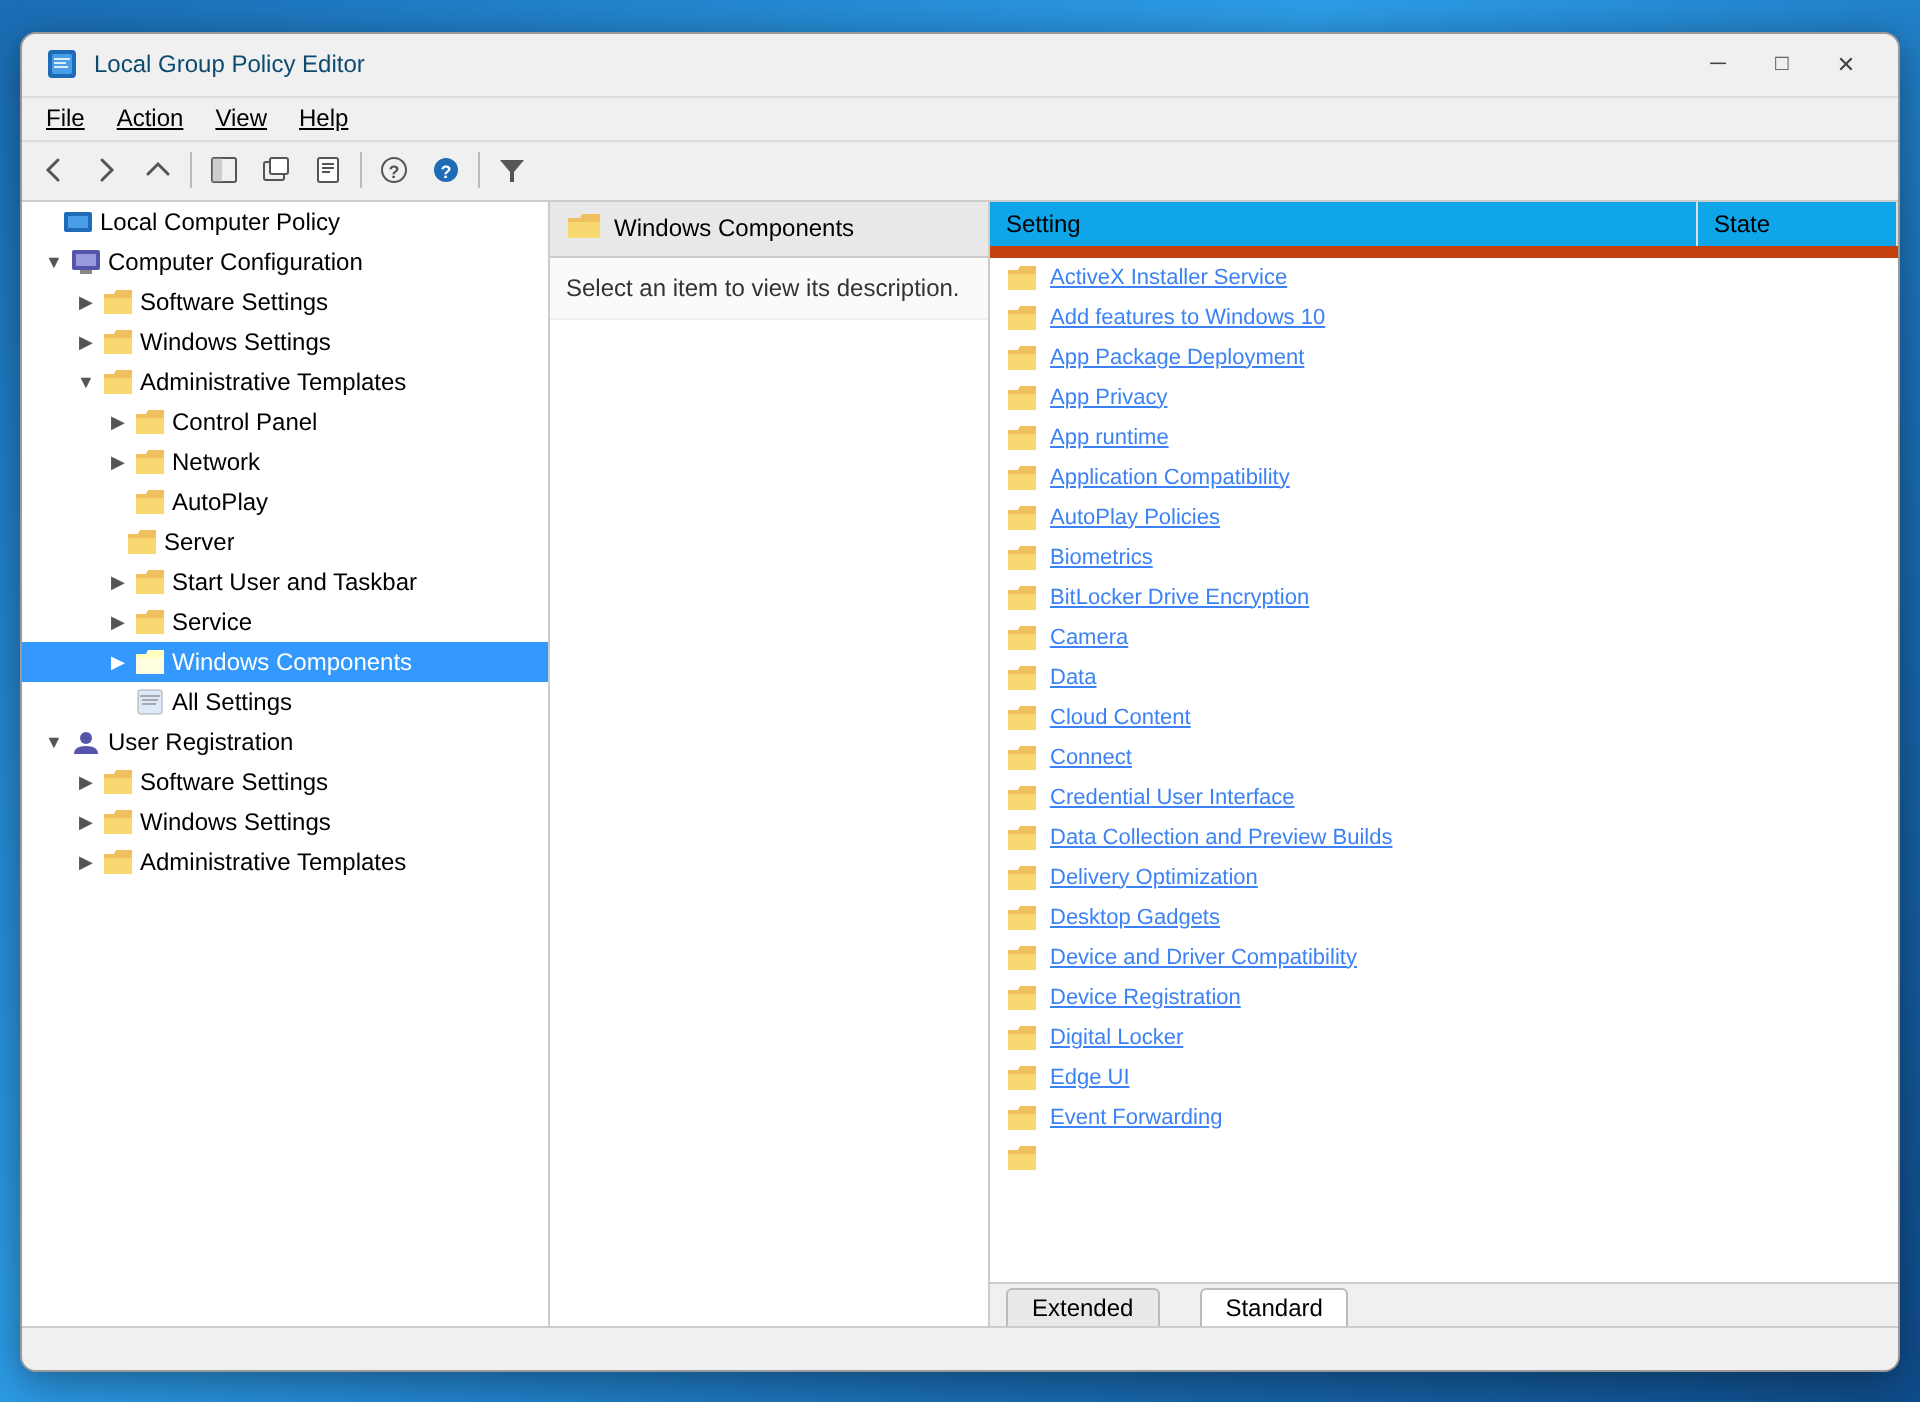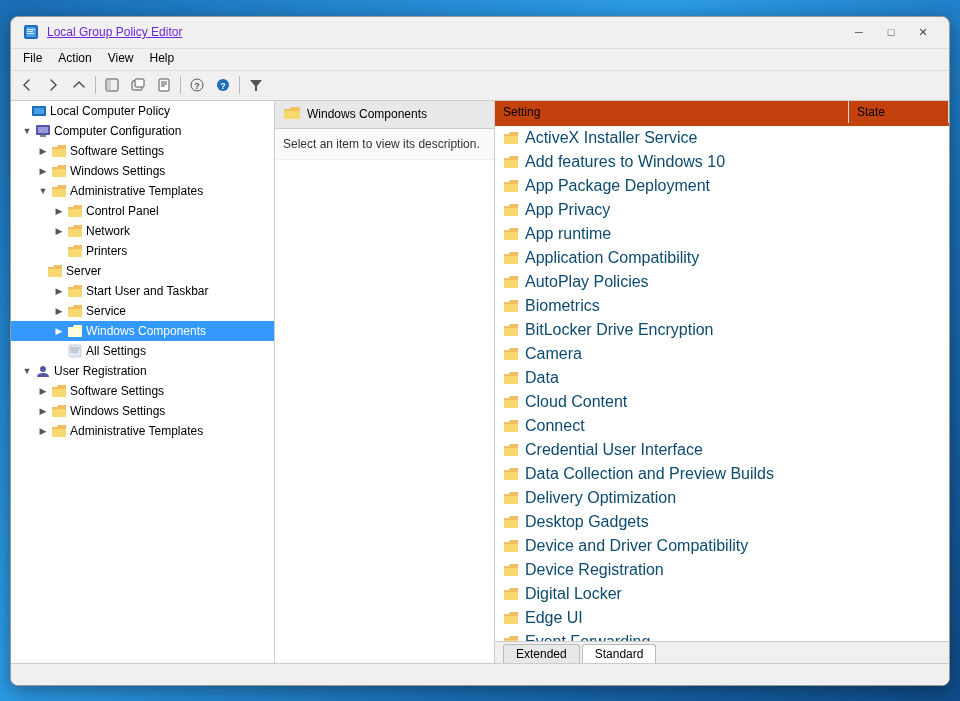--- a/index.html
+++ b/index.html
@@ -35,22 +35,21 @@
     }
     .title-bar-icon {
       width: 16px;
       height: 16px;
       margin-right: 8px;
       flex-shrink: 0;
     }
     .title-bar-text {
       flex: 1;
       font-size: 12px;
-      color: #6d28d9;
-      text-decoration: underline;
+      color: #0c4a6e;
     }
     .title-bar-controls {
       display: flex;
       gap: 4px;
     }
     .title-bar-btn {
       width: 28px;
       height: 20px;
       border: none;
       background: transparent;
@@ -59,23 +58,24 @@
       align-items: center;
       justify-content: center;
       font-size: 11px;
       color: #444;
       border-radius: 4px;
     }
     .menu-bar {
       background: #f0f0f0;
       height: 22px;
       display: flex;
-      align-items: flex-start;
+      align-items: center;
       padding: 0 4px;
       border-bottom: 1px solid #ddd;
+      text-decoration: underline;
     }
     .menu-item {
       padding: 2px 8px;
       font-size: 12px;
       cursor: pointer;
       border-radius: 3px;
     }
     .toolbar {
       background: #f0f0f0;
       height: 30px;
@@ -189,22 +189,22 @@
     
     .right-pane {
       flex: 1;
       background: #fff;
       display: flex;
       flex-direction: column;
       overflow: hidden;
     }
     .right-header {
       display: flex;
-      background: #c2410c;
-      border-bottom: 3px solid #c2410c;
+      background: #0ea5e9;
+      border-bottom: 6px solid #c2410c;
       padding: 0;
       justify-content: flex-end;
     }
     .column-header {
       padding: 4px 8px;
       font-size: 12px;
       font-weight: normal;
       border-right: 1px solid #ddd;
       cursor: pointer;
       user-select: none;
@@ -225,23 +225,24 @@
       cursor: pointer;
       border-bottom: none;
     }
     .list-item-icon {
       width: 16px;
       height: 14px;
       margin-right: 6px;
       flex-shrink: 0;
     }
     .list-item-name {
-      font-size: 16px;
-      color: #0c4a6e;
+      font-size: 11px;
+      color: #3b82f6;
       flex: 1;
+      text-decoration: underline;
     }
     .list-item-state {
       width: 100px;
       font-size: 12px;
       color: #333;
     }
     
     .tabs-bar {
       height: 22px;
       background: #f0f0f0;
@@ -250,21 +251,21 @@
       align-items: flex-end;
       padding-left: 8px;
     }
     .tab {
       padding: 2px 12px;
       font-size: 12px;
       cursor: pointer;
       border: 1px solid #bbb;
       border-bottom: none;
       background: #e8e8e8;
-      margin-right: 2px;
+      margin-right: 20px;
       border-radius: 3px 3px 0 0;
     }
     .tab.active {
       background: #fff;
       border-bottom: 1px solid #fff;
       margin-bottom: -1px;
       z-index: 1;
     }
     .status-bar {
       height: 22px;
@@ -451,24 +452,24 @@
       </div>
 
       <div class="tree-node" style="padding-left: 40px;">
         <div class="expand-btn empty"></div>
         <div class="node-icon">
           <svg class="folder-icon-svg" viewBox="0 0 16 14">
             <path d="M1,3 L6,3 L7,1 L15,1 L15,13 L1,13 Z" fill="#f0c060"></path>
             <path d="M1,5 L15,5 L15,13 L1,13 Z" fill="#f8d870"></path>
           </svg>
         </div>
-        <span class="node-label">Printers</span>
-      </div>
-
-      <div class="tree-node" style="padding-left: 20px;">
+        <span class="node-label">AutoPlay</span>
+      </div>
+
+      <div class="tree-node" style="padding-left: 36px;">
         <div class="expand-btn empty"></div>
         <div class="node-icon">
           <svg class="folder-icon-svg" viewBox="0 0 16 14">
             <path d="M1,3 L6,3 L7,1 L15,1 L15,13 L1,13 Z" fill="#f0c060"></path>
             <path d="M1,5 L15,5 L15,13 L1,13 Z" fill="#f8d870"></path>
           </svg>
         </div>
         <span class="node-label">Server</span>
       </div>
 

